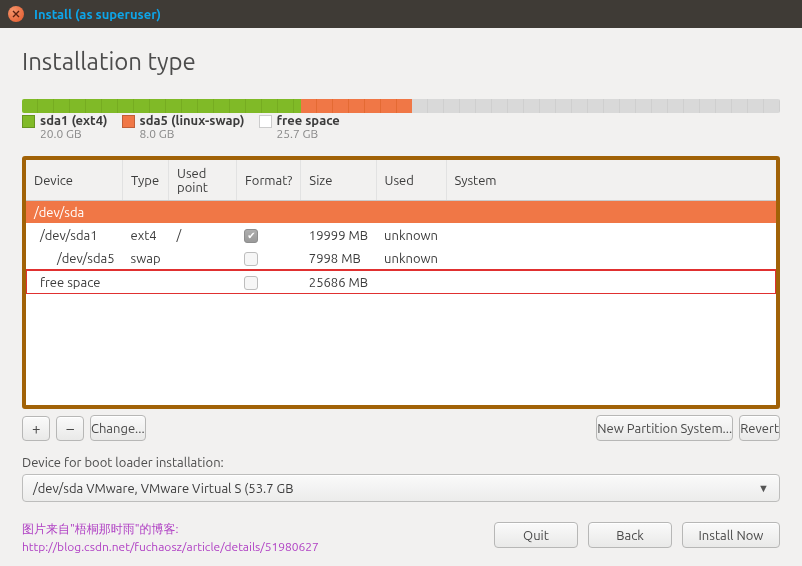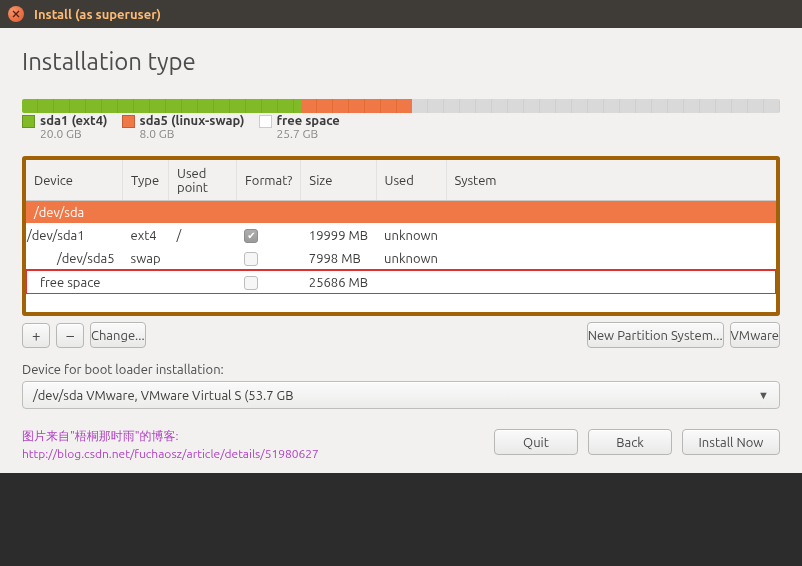--- a/index.html
+++ b/index.html
@@ -1,21 +1,21 @@
 <!DOCTYPE html>
 <html><head>
   <meta charset="utf-8">
   <style>
     * { box-sizing: border-box; margin: 0; padding: 0; font-family: Ubuntu, "Segoe UI", sans-serif; }
     body { background: #2c2c2c; width: 802px; height: 566px; overflow: hidden; font-size: 13px; color: #3c3c3c; }
-    .titlebar { background: #3f3b36; height: 28px; display: flex; align-items: center; padding: 4px 8px; color: #fdba74; }
+    .titlebar { background: #3f3b36; height: 28px; display: flex; align-items: center; padding: 4px 8px; color: #0ea5e9; }
     .titlebar .close-btn { width: 16px; height: 16px; border-radius: 50%; background: radial-gradient(circle at 30% 30%, #f6946a, #e2582b); display: flex; align-items: center; justify-content: center; margin-right: 10px; cursor: pointer; }
     .titlebar .close-btn svg { width: 8px; height: 8px; }
     .titlebar .title { font-weight: bold; font-size: 13px; }
-    .window { background: #f2f1f0; height: 445px; padding: 14px 22px 18px; display: flex; flex-direction: column; }
+    .window { background: #f2f1f0; height: 538px; padding: 14px 22px 18px; display: flex; flex-direction: column; }
     .heading { font-size: 24px; color: #4c4c4c; margin: 6px 0 24px; font-weight: 400; }
     .bar-wrap { margin-bottom: 4px; }
     .disk-bar { display: flex; height: 14px; border-radius: 2px; overflow: hidden; box-shadow: inset 0 1px 0 rgba(255,255,255,.3); }
     .disk-bar .seg { height: 100%; }
     .seg-sda1 { background: repeating-linear-gradient(90deg, #80ba27 0 15px, #76ac21 15px 16px); flex: 0 0 36.8%; }
     .seg-sda5 { background: repeating-linear-gradient(90deg, #f07746 0 15px, #e46a33 15px 16px); flex: 0 0 14.7%; }
     .seg-free { background: repeating-linear-gradient(90deg, #d9d9d9 0 15px, #cfcfcf 15px 16px); flex: 1; }
     .legend { display: flex; gap: 14px; font-size: 13px; }
     .legend-item { display: flex; align-items: flex-start; gap: 5px; }
     .swatch { width: 13px; height: 13px; border: 1px solid rgba(0,0,0,.2); margin-top: 2px; }
@@ -103,21 +103,21 @@
           <th>Size</th>
           <th>Used</th>
           <th>System</th>
         </tr>
       </thead>
       <tbody>
         <tr class="row-disk">
           <td colspan="7">/dev/sda</td>
         </tr>
         <tr>
-          <td style="padding-left:1px">/dev/sda1</td>
+          <td style="padding-left:14px">/dev/sda1</td>
           <td>ext4</td>
           <td>/</td>
           <td><span class="chk checked"></span></td>
           <td>19999 MB</td>
           <td>unknown</td>
           <td></td>
         </tr>
         <tr>
           <td style="padding-left:31px">/dev/sda5</td>
           <td>swap</td>
@@ -140,21 +140,21 @@
     </table>
     <div style="flex:1;background:#fff"></div>
   </div>
 
   <div class="tool-row">
     <button class="btn square">+</button>
     <button class="btn square">–</button>
     <button class="btn">Change...</button>
     <div class="spacer"></div>
     <button class="btn">New Partition System...</button>
-    <button class="btn">VMware</button>
+    <button class="btn">Revert</button>
   </div>
 
   <div class="label-line">Device for boot loader installation:</div>
   <div class="select-box">
     <span>/dev/sda   VMware, VMware Virtual S (53.7 GB</span>
     <span class="arrow">▼</span>
   </div>
 
   <div class="watermark">
     <div>图片来自"梧桐那时雨"的博客:</div>

